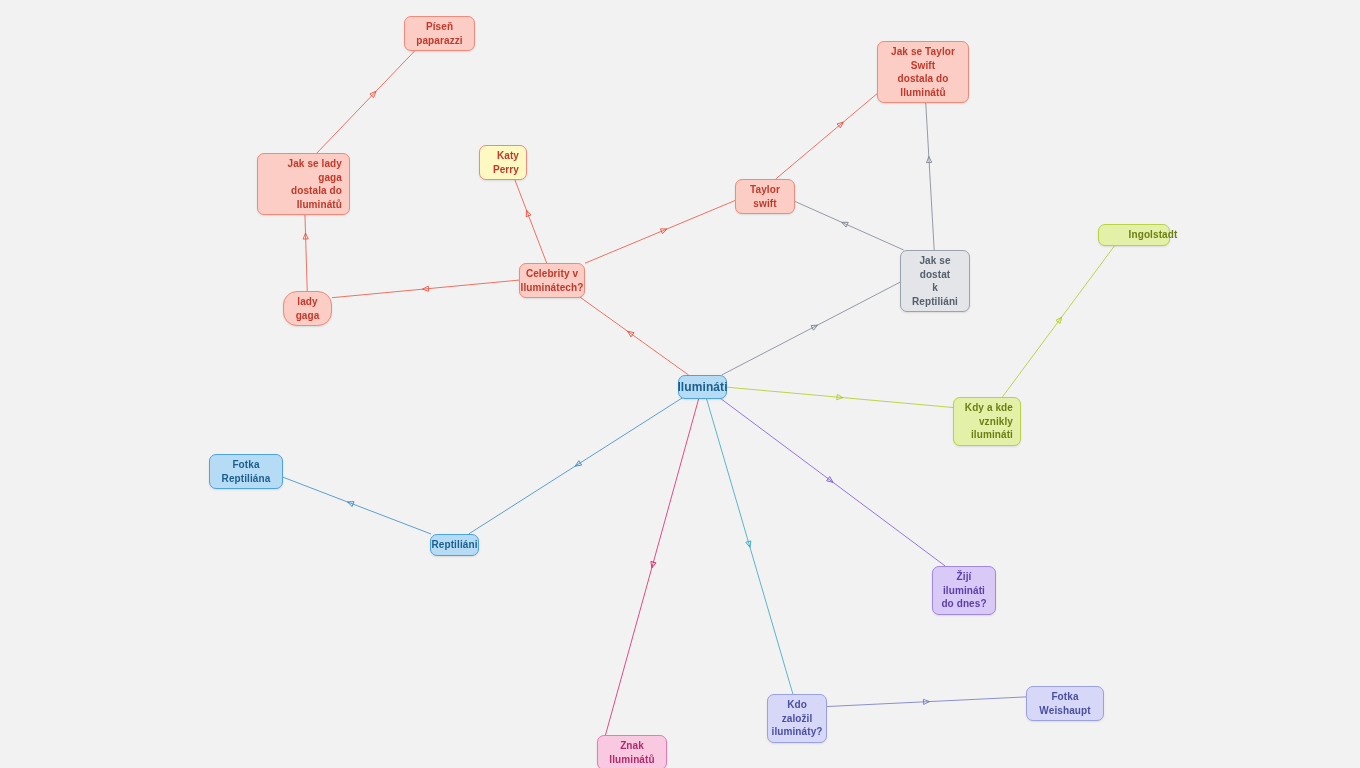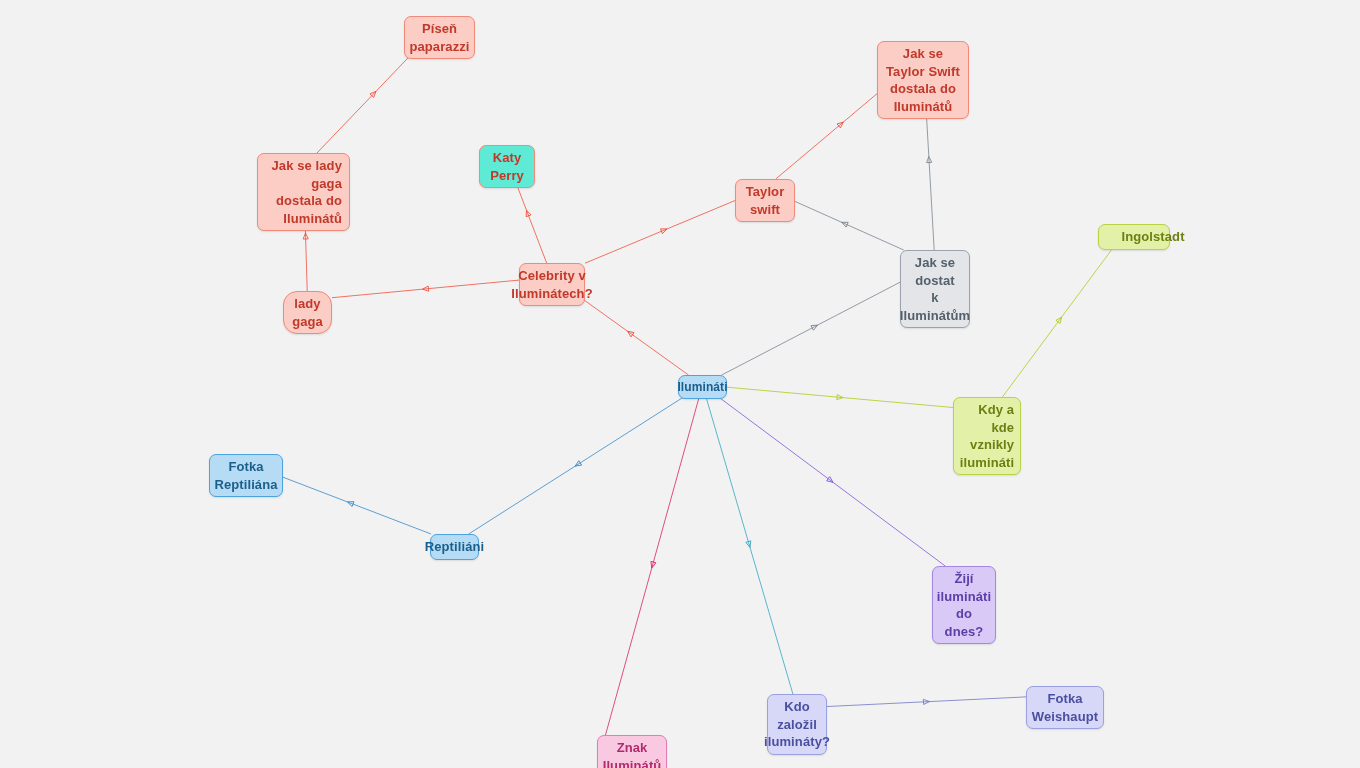--- a/index.html
+++ b/index.html
@@ -29,21 +29,21 @@
   .node {
     position: absolute;
     box-sizing: border-box;
     border-radius: 7px;
     border-width: 1px;
     border-style: solid;
     display: flex;
     align-items: center;
     justify-content: center;
     text-align: center;
-    font-size: 13px;
+    font-size: 10px;
     font-weight: bold;
     line-height: 1.35;
     letter-spacing: 0.1px;
     padding: 3px 7px;
     white-space: pre-line;
     cursor: pointer;
     user-select: none;
   }
   .node.center {
     font-size: 12px;
@@ -89,29 +89,29 @@
       <line x1="686.80" y1="395.00" x2="468.63" y2="534.00" stroke="#2f86c5" stroke-width="0.9" opacity="0.85"></line>
       <path d="M -3 -2.6 L 3 0 L -3 2.6 Z" fill="none" stroke="#2f86c5" stroke-width="0.8" transform="translate(577.72,464.50) rotate(147.50)"></path>
       <line x1="431.04" y1="534.00" x2="269.46" y2="472.00" stroke="#2f86c5" stroke-width="0.9" opacity="0.85"></line>
       <path d="M -3 -2.6 L 3 0 L -3 2.6 Z" fill="none" stroke="#2f86c5" stroke-width="0.8" transform="translate(350.25,503.00) rotate(-159.01)"></path>
     </svg>
   <div id="node-layer">
       <div class="node center" style="left: 678px; top: 375px; width: 49px; min-height: 20px; background: rgb(182, 220, 245); border-color: rgb(77, 163, 221); color: rgb(27, 95, 140); box-shadow: rgba(0, 0, 0, 0.1) 0px 1px 2px;">Ilumináti</div>
       <div class="node" style="left: 404px; top: 16px; width: 71px; min-height: 18px; background: rgb(251, 205, 196); border-color: rgb(240, 138, 122); color: rgb(192, 57, 43); box-shadow: rgba(0, 0, 0, 0.1) 0px 1px 2px;">Píseň paparazzi</div>
       <div class="node" style="left: 257px; top: 153px; width: 93px; min-height: 28px; background: rgb(251, 205, 196); border-color: rgb(240, 138, 122); color: rgb(192, 57, 43); box-shadow: rgba(0, 0, 0, 0.1) 0px 1px 2px; text-align: right;">Jak se lady gaga
 dostala do Iluminátů</div>
-      <div class="node" style="left: 479px; top: 145px; width: 56px; min-height: 18px; background: #5eead4; border-color: rgb(240, 138, 122); color: rgb(192, 57, 43); box-shadow: rgba(0, 0, 0, 0.1) 0px 1px 2px;">Katy Perry</div>
+      <div class="node" style="left: 479px; top: 145px; width: 48px; min-height: 18px; background: #fef9c3; border-color: rgb(240, 138, 122); color: rgb(192, 57, 43); box-shadow: rgba(0, 0, 0, 0.1) 0px 1px 2px; text-align: right;">Katy Perry</div>
       <div class="node" style="left: 283px; top: 291px; width: 49px; min-height: 18px; background: rgb(251, 205, 196); border-color: rgb(240, 138, 122); color: rgb(192, 57, 43); box-shadow: rgba(0, 0, 0, 0.1) 0px 1px 2px; border-radius: 14px;">lady gaga</div>
       <div class="node" style="left: 519px; top: 263px; width: 66px; min-height: 28px; background: rgb(251, 205, 196); border-color: rgb(240, 138, 122); color: rgb(192, 57, 43); box-shadow: rgba(0, 0, 0, 0.1) 0px 1px 2px; border-radius: 7px;">Celebrity v
 Iluminátech?</div>
       <div class="node" style="left: 735px; top: 179px; width: 60px; min-height: 18px; background: rgb(251, 205, 196); border-color: rgb(240, 138, 122); color: rgb(192, 57, 43); box-shadow: rgba(0, 0, 0, 0.1) 0px 1px 2px;">Taylor swift</div>
       <div class="node" style="left: 877px; top: 41px; width: 92px; min-height: 28px; background: rgb(251, 205, 196); border-color: rgb(240, 138, 122); color: rgb(192, 57, 43); box-shadow: rgba(0, 0, 0, 0.1) 0px 1px 2px;">Jak se Taylor Swift
 dostala do Iluminátů</div>
       <div class="node" style="left: 900px; top: 250px; width: 70px; min-height: 28px; background: rgb(227, 229, 232); border-color: rgb(154, 163, 173); color: rgb(84, 96, 108); box-shadow: rgba(0, 0, 0, 0.1) 0px 1px 2px;">Jak se dostat
-k Iluminátům</div>
+k Reptiliáni</div>
       <div class="node" style="left: 1098px; top: 224px; width: 72px; min-height: 18px; background: rgb(226, 240, 168); border-color: rgb(185, 210, 72); color: rgb(109, 127, 18); box-shadow: rgba(0, 0, 0, 0.1) 0px 1px 2px; padding-left: 45px;">Ingolstadt</div>
       <div class="node" style="left: 953px; top: 397px; width: 68px; min-height: 28px; background: rgb(226, 240, 168); border-color: rgb(185, 210, 72); color: rgb(109, 127, 18); box-shadow: rgba(0, 0, 0, 0.1) 0px 1px 2px; text-align: right;">Kdy a kde
 vznikly ilumináti</div>
       <div class="node" style="left: 932px; top: 566px; width: 64px; min-height: 28px; background: rgb(217, 201, 247); border-color: rgb(163, 135, 224); color: rgb(91, 63, 168); box-shadow: rgba(0, 0, 0, 0.1) 0px 1px 2px;">Žijí ilumináti
 do dnes?</div>
       <div class="node" style="left: 1026px; top: 686px; width: 78px; min-height: 18px; background: rgb(215, 216, 247); border-color: rgb(154, 160, 224); color: rgb(74, 79, 160); box-shadow: rgba(0, 0, 0, 0.1) 0px 1px 2px;">Fotka Weishaupt</div>
       <div class="node" style="left: 767px; top: 694px; width: 60px; min-height: 28px; background: rgb(215, 216, 247); border-color: rgb(154, 160, 224); color: rgb(74, 79, 160); box-shadow: rgba(0, 0, 0, 0.1) 0px 1px 2px;">Kdo založil
 ilumináty?</div>
       <div class="node" style="left: 597px; top: 735px; width: 70px; min-height: 18px; background: rgb(249, 201, 226); border-color: rgb(232, 123, 180); color: rgb(178, 42, 106); box-shadow: rgba(0, 0, 0, 0.1) 0px 1px 2px;">Znak Iluminátů</div>
       <div class="node" style="left: 430px; top: 534px; width: 49px; min-height: 18px; background: rgb(182, 220, 245); border-color: rgb(77, 163, 221); color: rgb(27, 95, 140); box-shadow: rgba(0, 0, 0, 0.1) 0px 1px 2px;">Reptiliáni</div>

